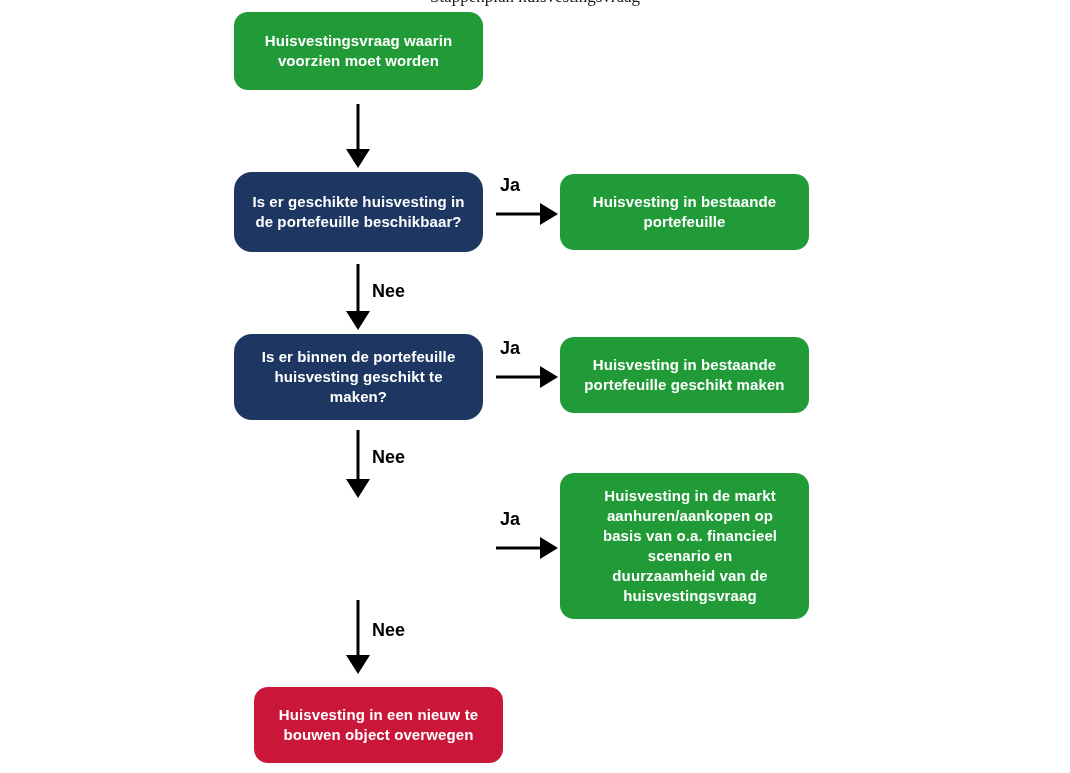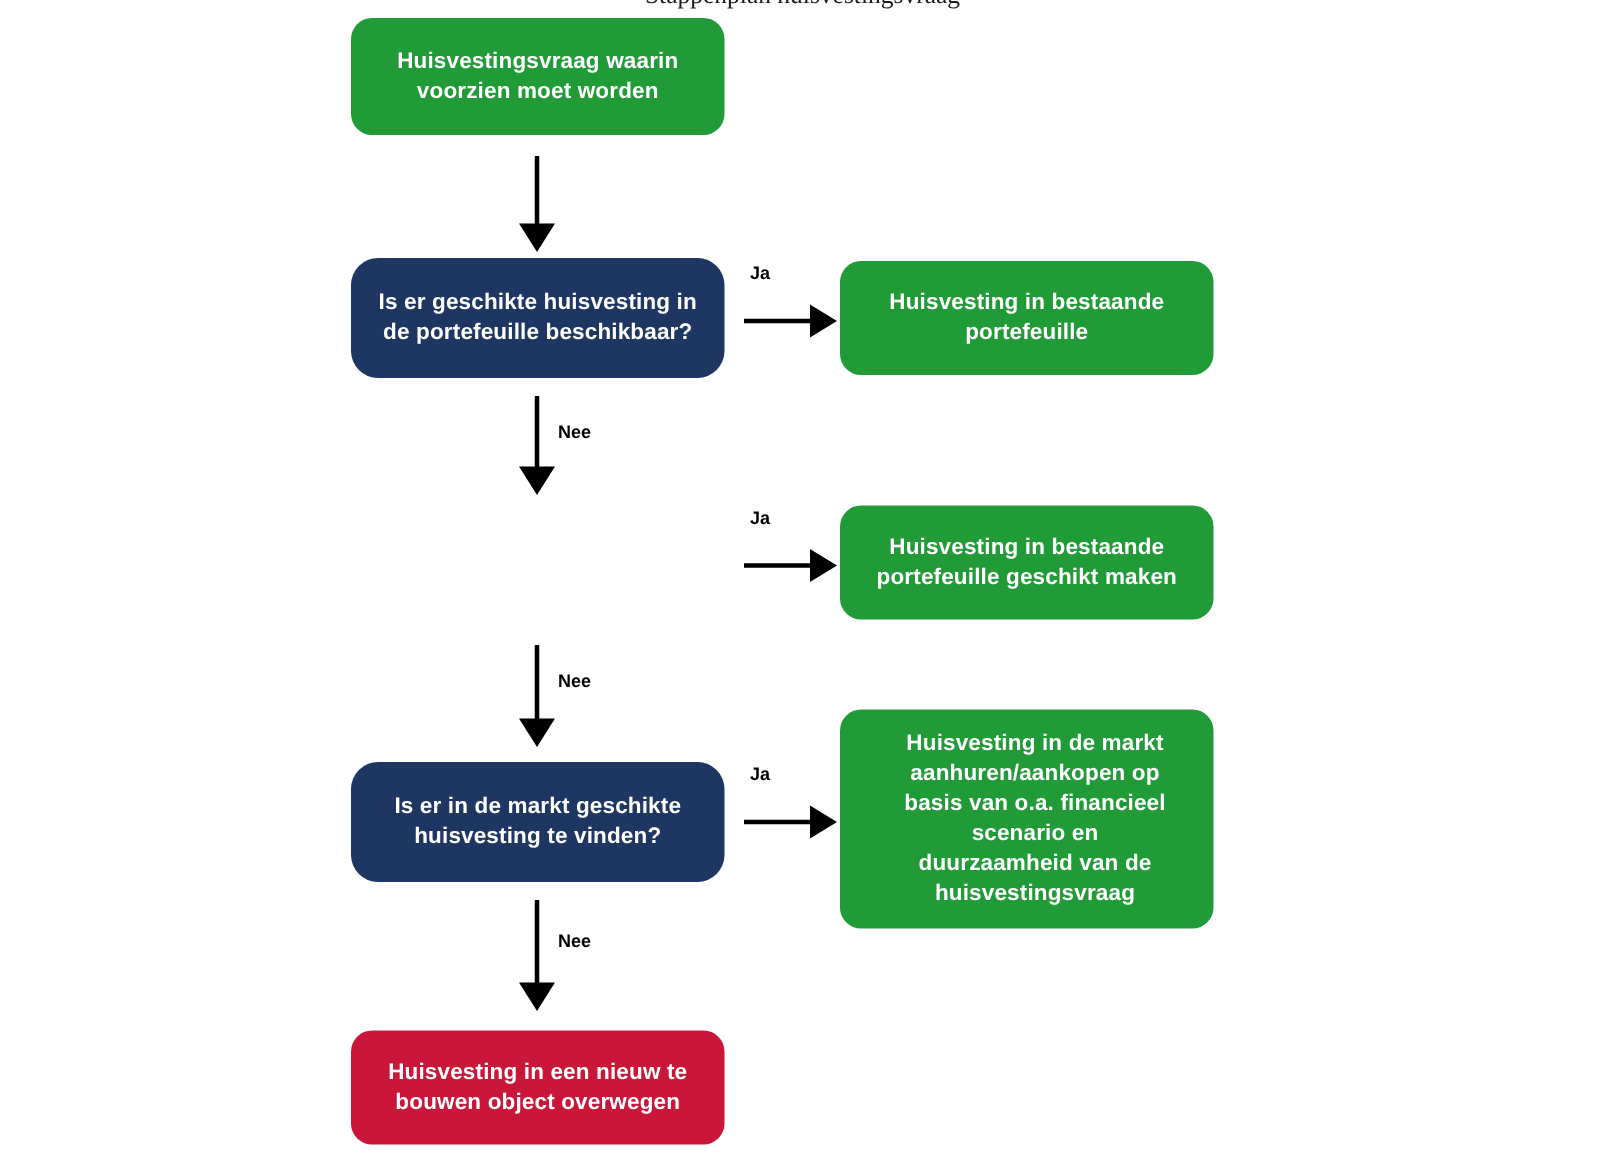--- a/index.html
+++ b/index.html
@@ -43,20 +43,21 @@
   .node.start,
   .node.outcome {
     background: #219b38;
   }
   .node.decision {
     background: #1e3762;
     border-radius: 18px;
   }
   .node.terminal {
     background: #ca1639;
+    margin-left: 20px;
   }
 
   .fs-15 { font-size: 15px; }
   .fs-15 .node-label { line-height: 1.33; }
 
   
   .arrow-v, .arrow-h {
     position: absolute;
   }
   .arrow-v .shaft {
@@ -95,21 +96,21 @@
     height: 0;
     border-top: 11px solid transparent;
     border-bottom: 11px solid transparent;
     border-left: 18px solid #000000;
   }
 
   .edge-label {
     position: absolute;
     font-family: "Liberation Sans", sans-serif;
     font-weight: bold;
-    font-size: 12px;
+    font-size: 18px;
     color: #000000;
     white-space: nowrap;
   }
 
   
   .top-caption {
     position: absolute;
     left: 0;
     top: -13px;
     width: 1070px;
@@ -153,42 +154,43 @@
     <span class="node-label">Huisvesting in bestaande
 portefeuille</span>
   </div>
 
   <div class="arrow-v" style="left:344px; top:264px; width:28px; height:66px;">
     <div class="shaft" style="height:50px;"></div>
     <div class="head"></div>
   </div>
   <div class="edge-label" style="left:372px; top:281px;">Nee</div>
 
+  <div class="node decision fs-15" style="left:234px; top:334px; width:249px; height:86px;">
+    <span class="node-label">Is er binnen de portefeuille
+huisvesting geschikt te
+maken?</span>
+  </div>
 
   <div class="arrow-h" style="left:496px; top:365px; width:62px; height:24px;">
     <div class="shaft" style="width:46px;"></div>
     <div class="head"></div>
   </div>
   <div class="edge-label" style="left:500px; top:338px;">Ja</div>
 
   <div class="node outcome fs-15" style="left:560px; top:337px; width:249px; height:76px;">
     <span class="node-label">Huisvesting in bestaande
 portefeuille geschikt maken</span>
   </div>
 
   <div class="arrow-v" style="left:344px; top:430px; width:28px; height:68px;">
     <div class="shaft" style="height:52px;"></div>
     <div class="head"></div>
   </div>
   <div class="edge-label" style="left:372px; top:447px;">Nee</div>
 
-  <div class="node decision fs-15" style="left:234px; top:508px; width:249px; height:80px;">
-    <span class="node-label">Is er in de markt geschikte
-huisvesting te vinden?</span>
-  </div>
 
   <div class="arrow-h" style="left:496px; top:536px; width:62px; height:24px;">
     <div class="shaft" style="width:46px;"></div>
     <div class="head"></div>
   </div>
   <div class="edge-label" style="left:500px; top:509px;">Ja</div>
 
   <div class="node outcome fs-15" style="left:560px; top:473px; width:249px; height:146px;padding-left:25px;">
     <span class="node-label">Huisvesting in de markt
 aanhuren/aankopen op

